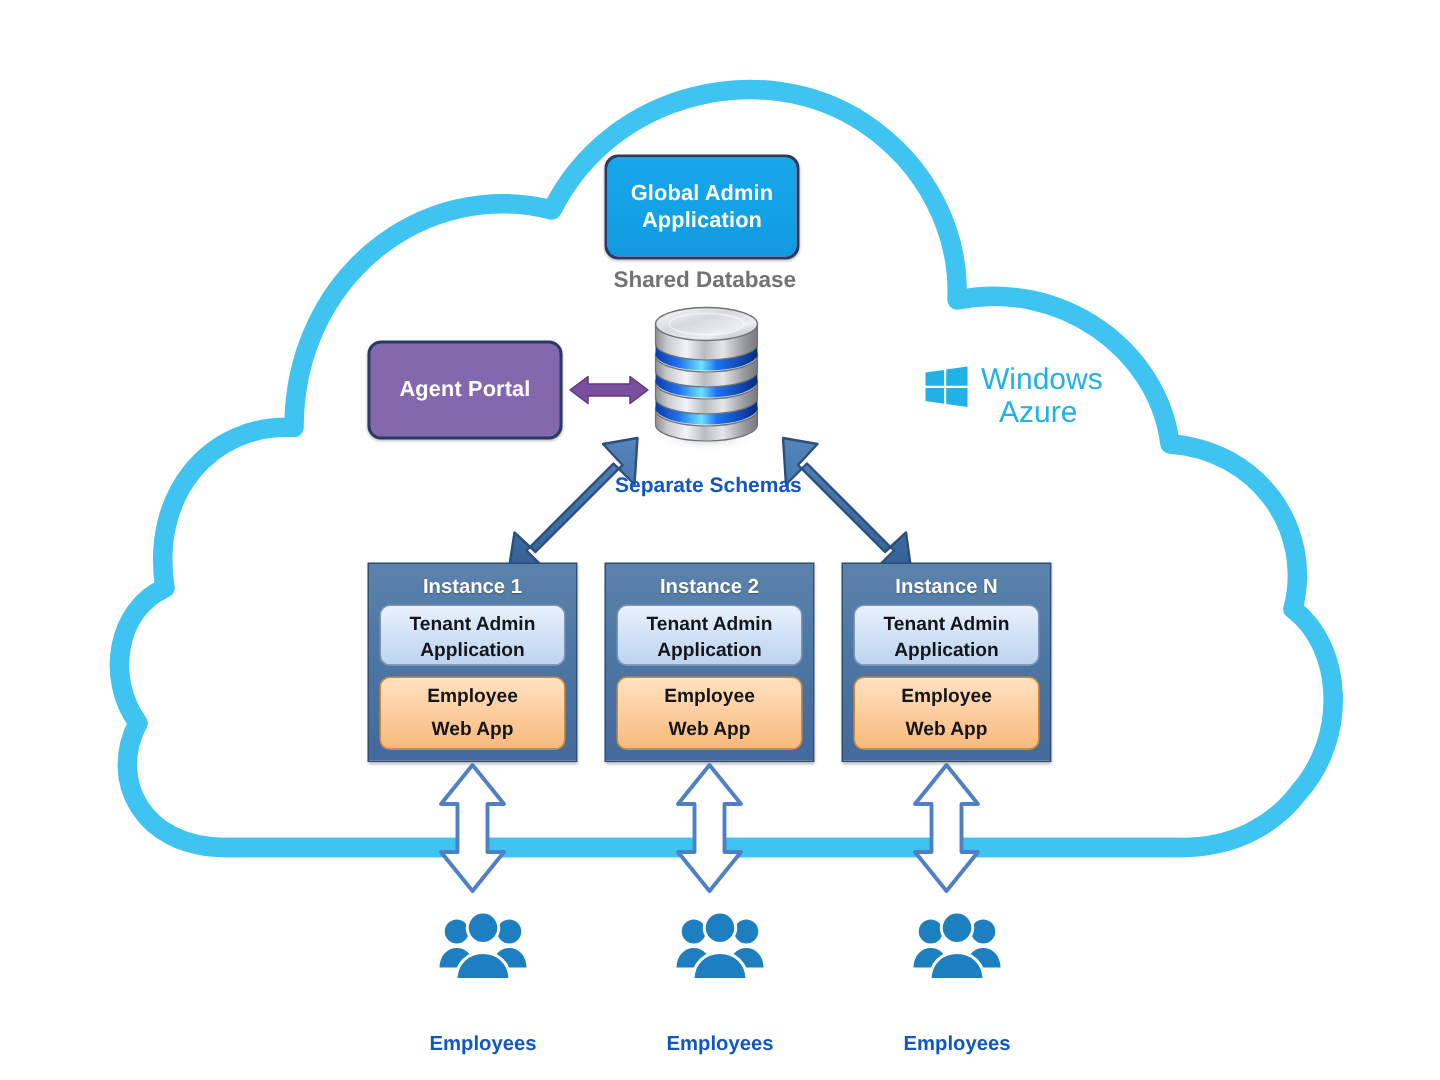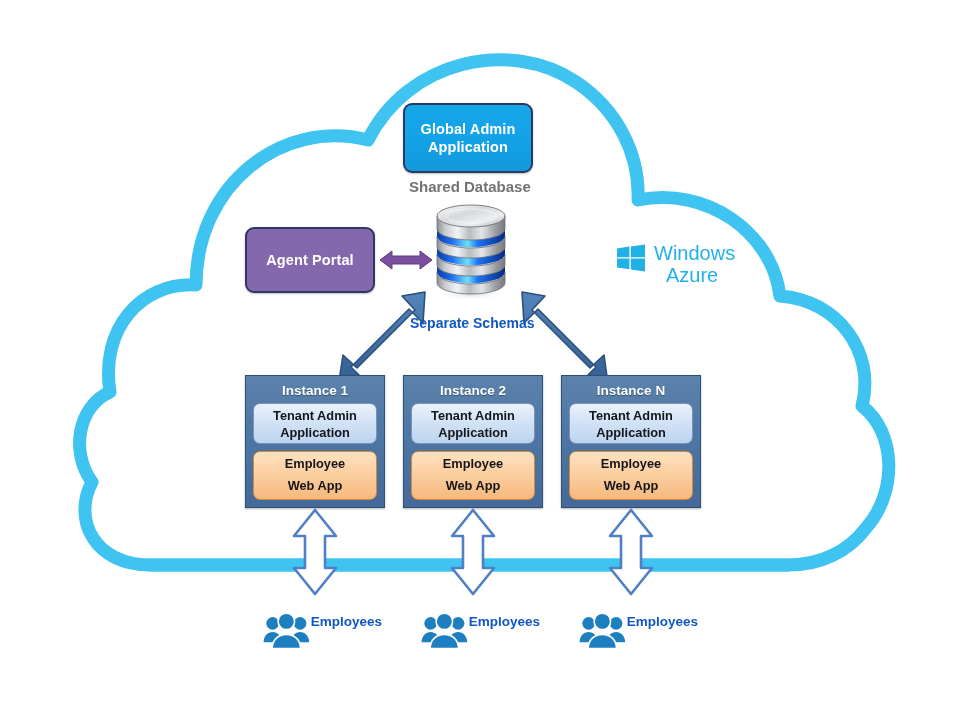--- a/index.html
+++ b/index.html
@@ -130,22 +130,23 @@
     border: 1px solid #d08b3a;
     background: linear-gradient(180deg, #ffe2c0 0%, #fbcb9b 55%, #f6b97c 100%);
   }
 
   
   .employees {
     position: absolute;
     width: 120px;
     top: 608px;
     display: flex;
-    flex-direction: row;
-    align-items: flex-start;
+    flex-direction: column;
+    align-items: center;
+    gap: 26px;
   }
   .employees-label {
     margin-top: 6px;
     color: #1157c4;
     font-weight: bold;
     font-size: 13.5px;
     white-space: nowrap;
   }
 
   

